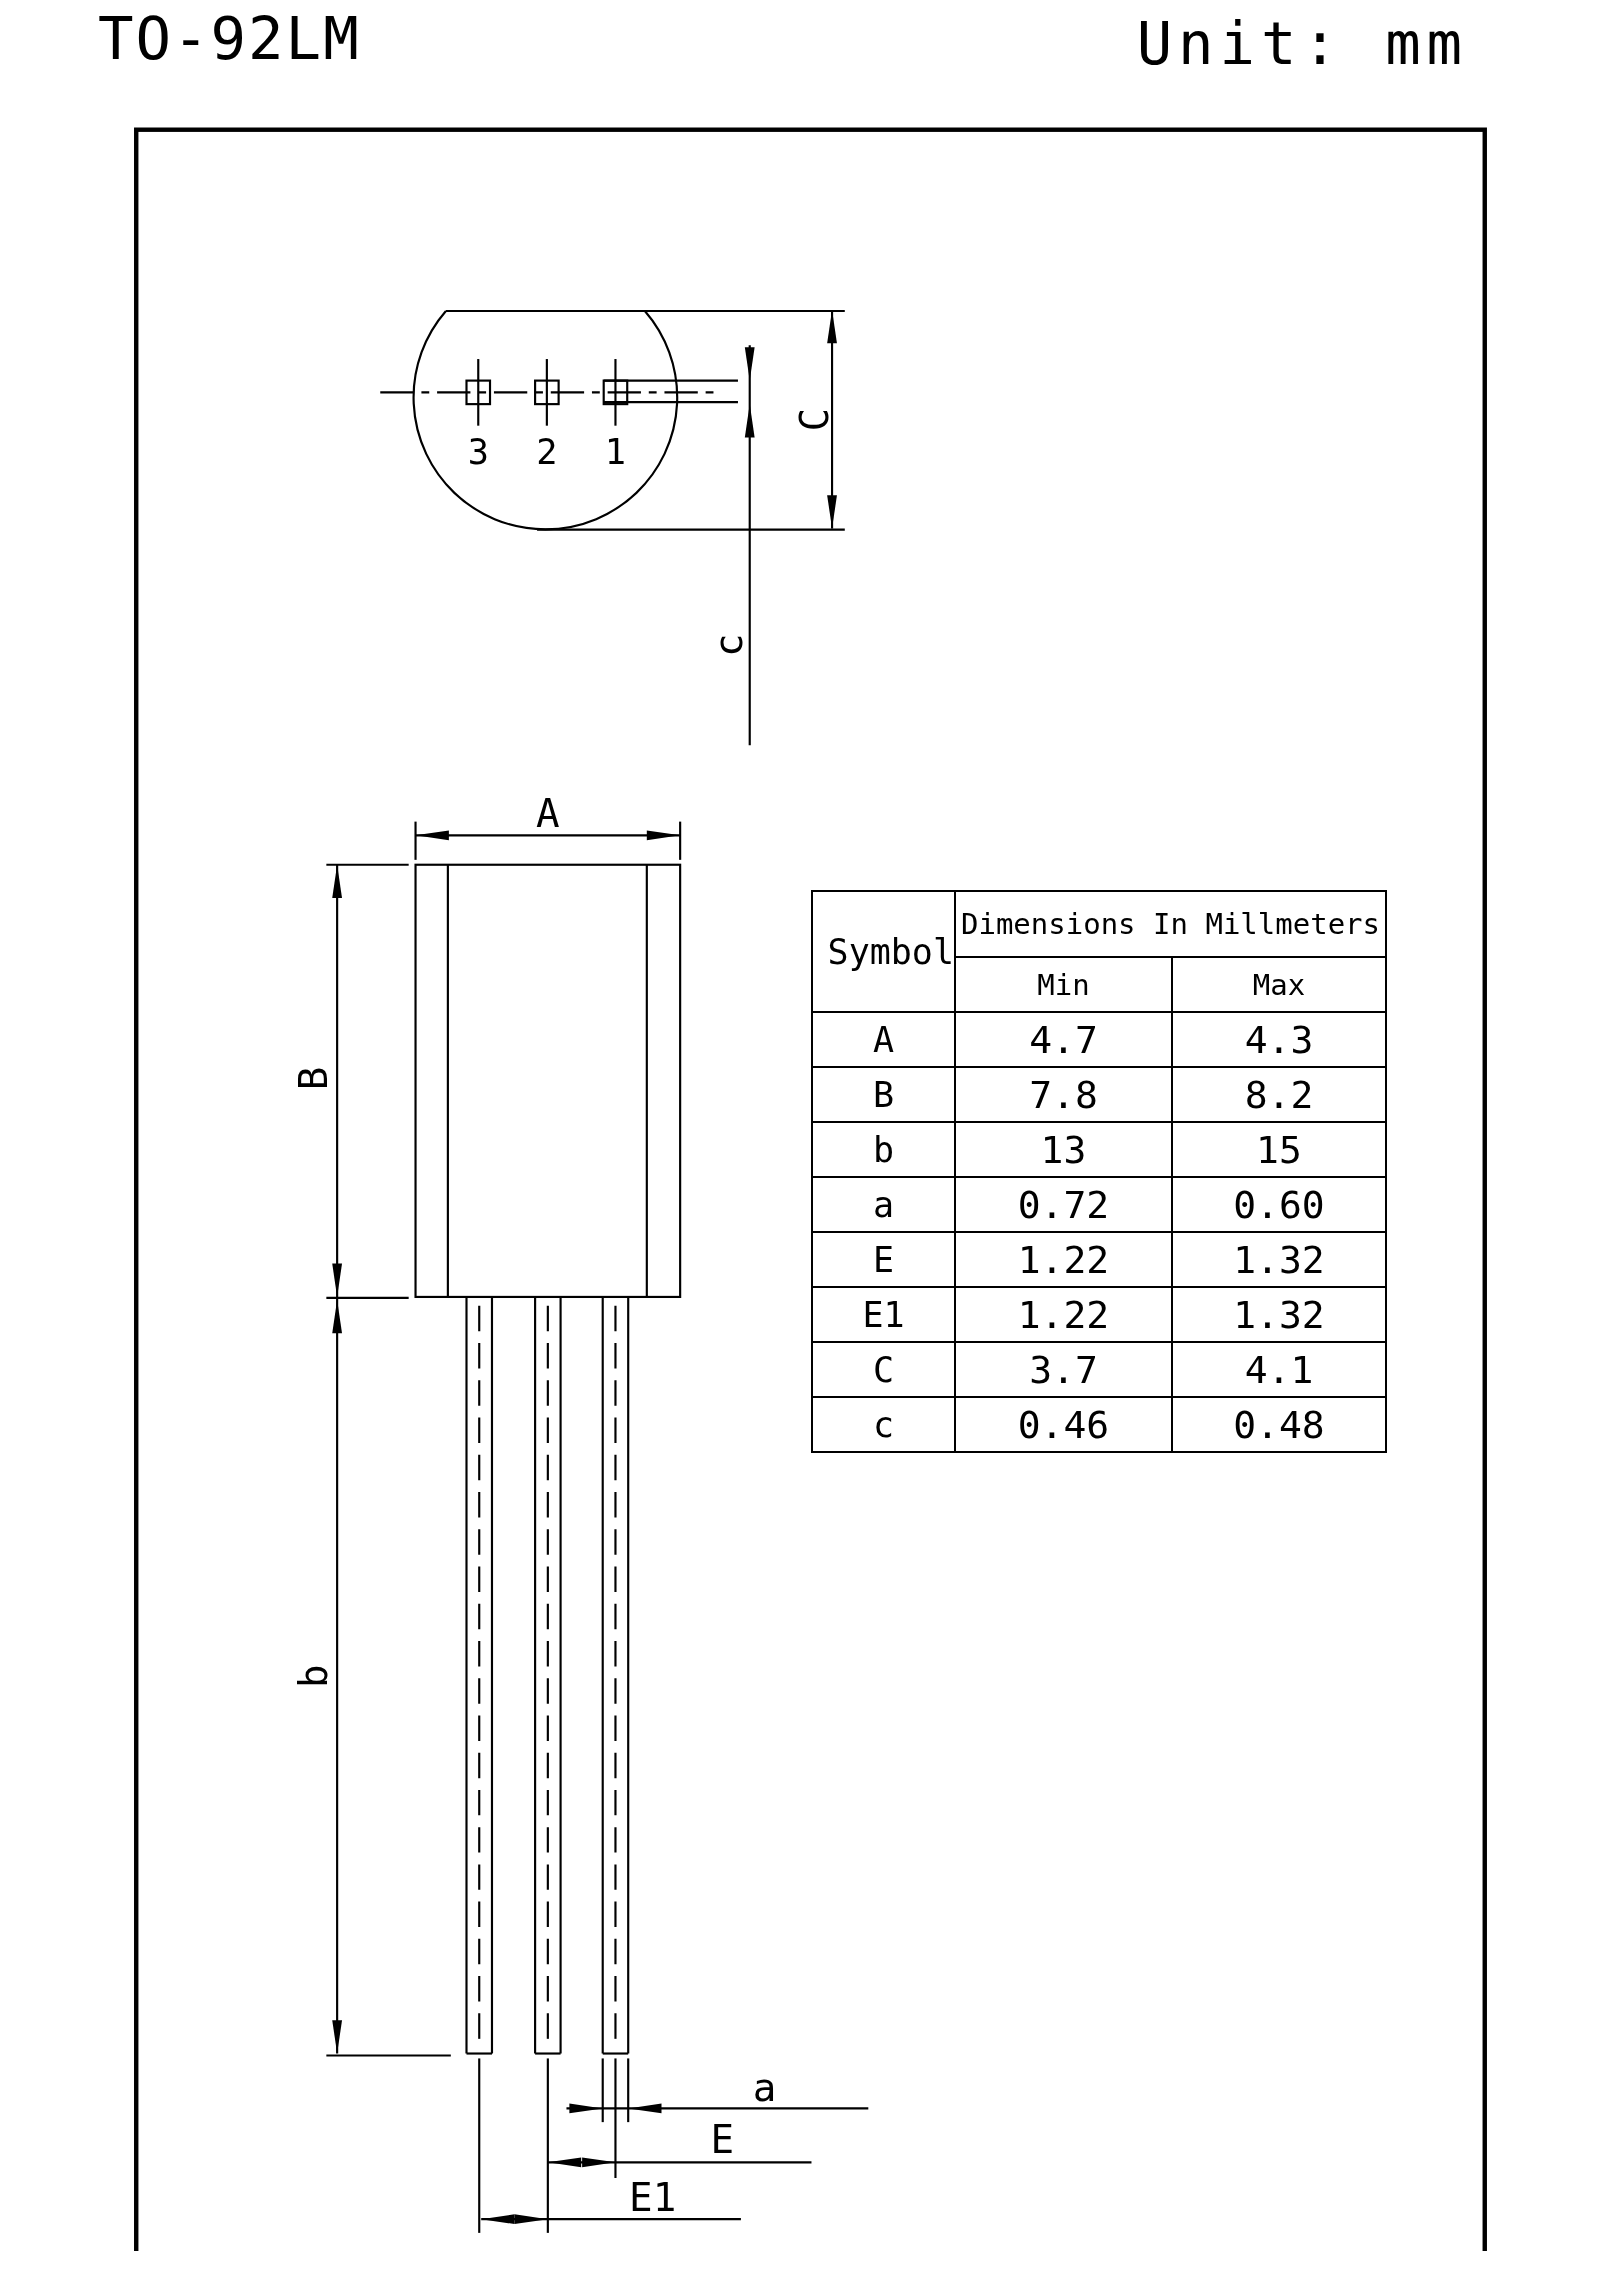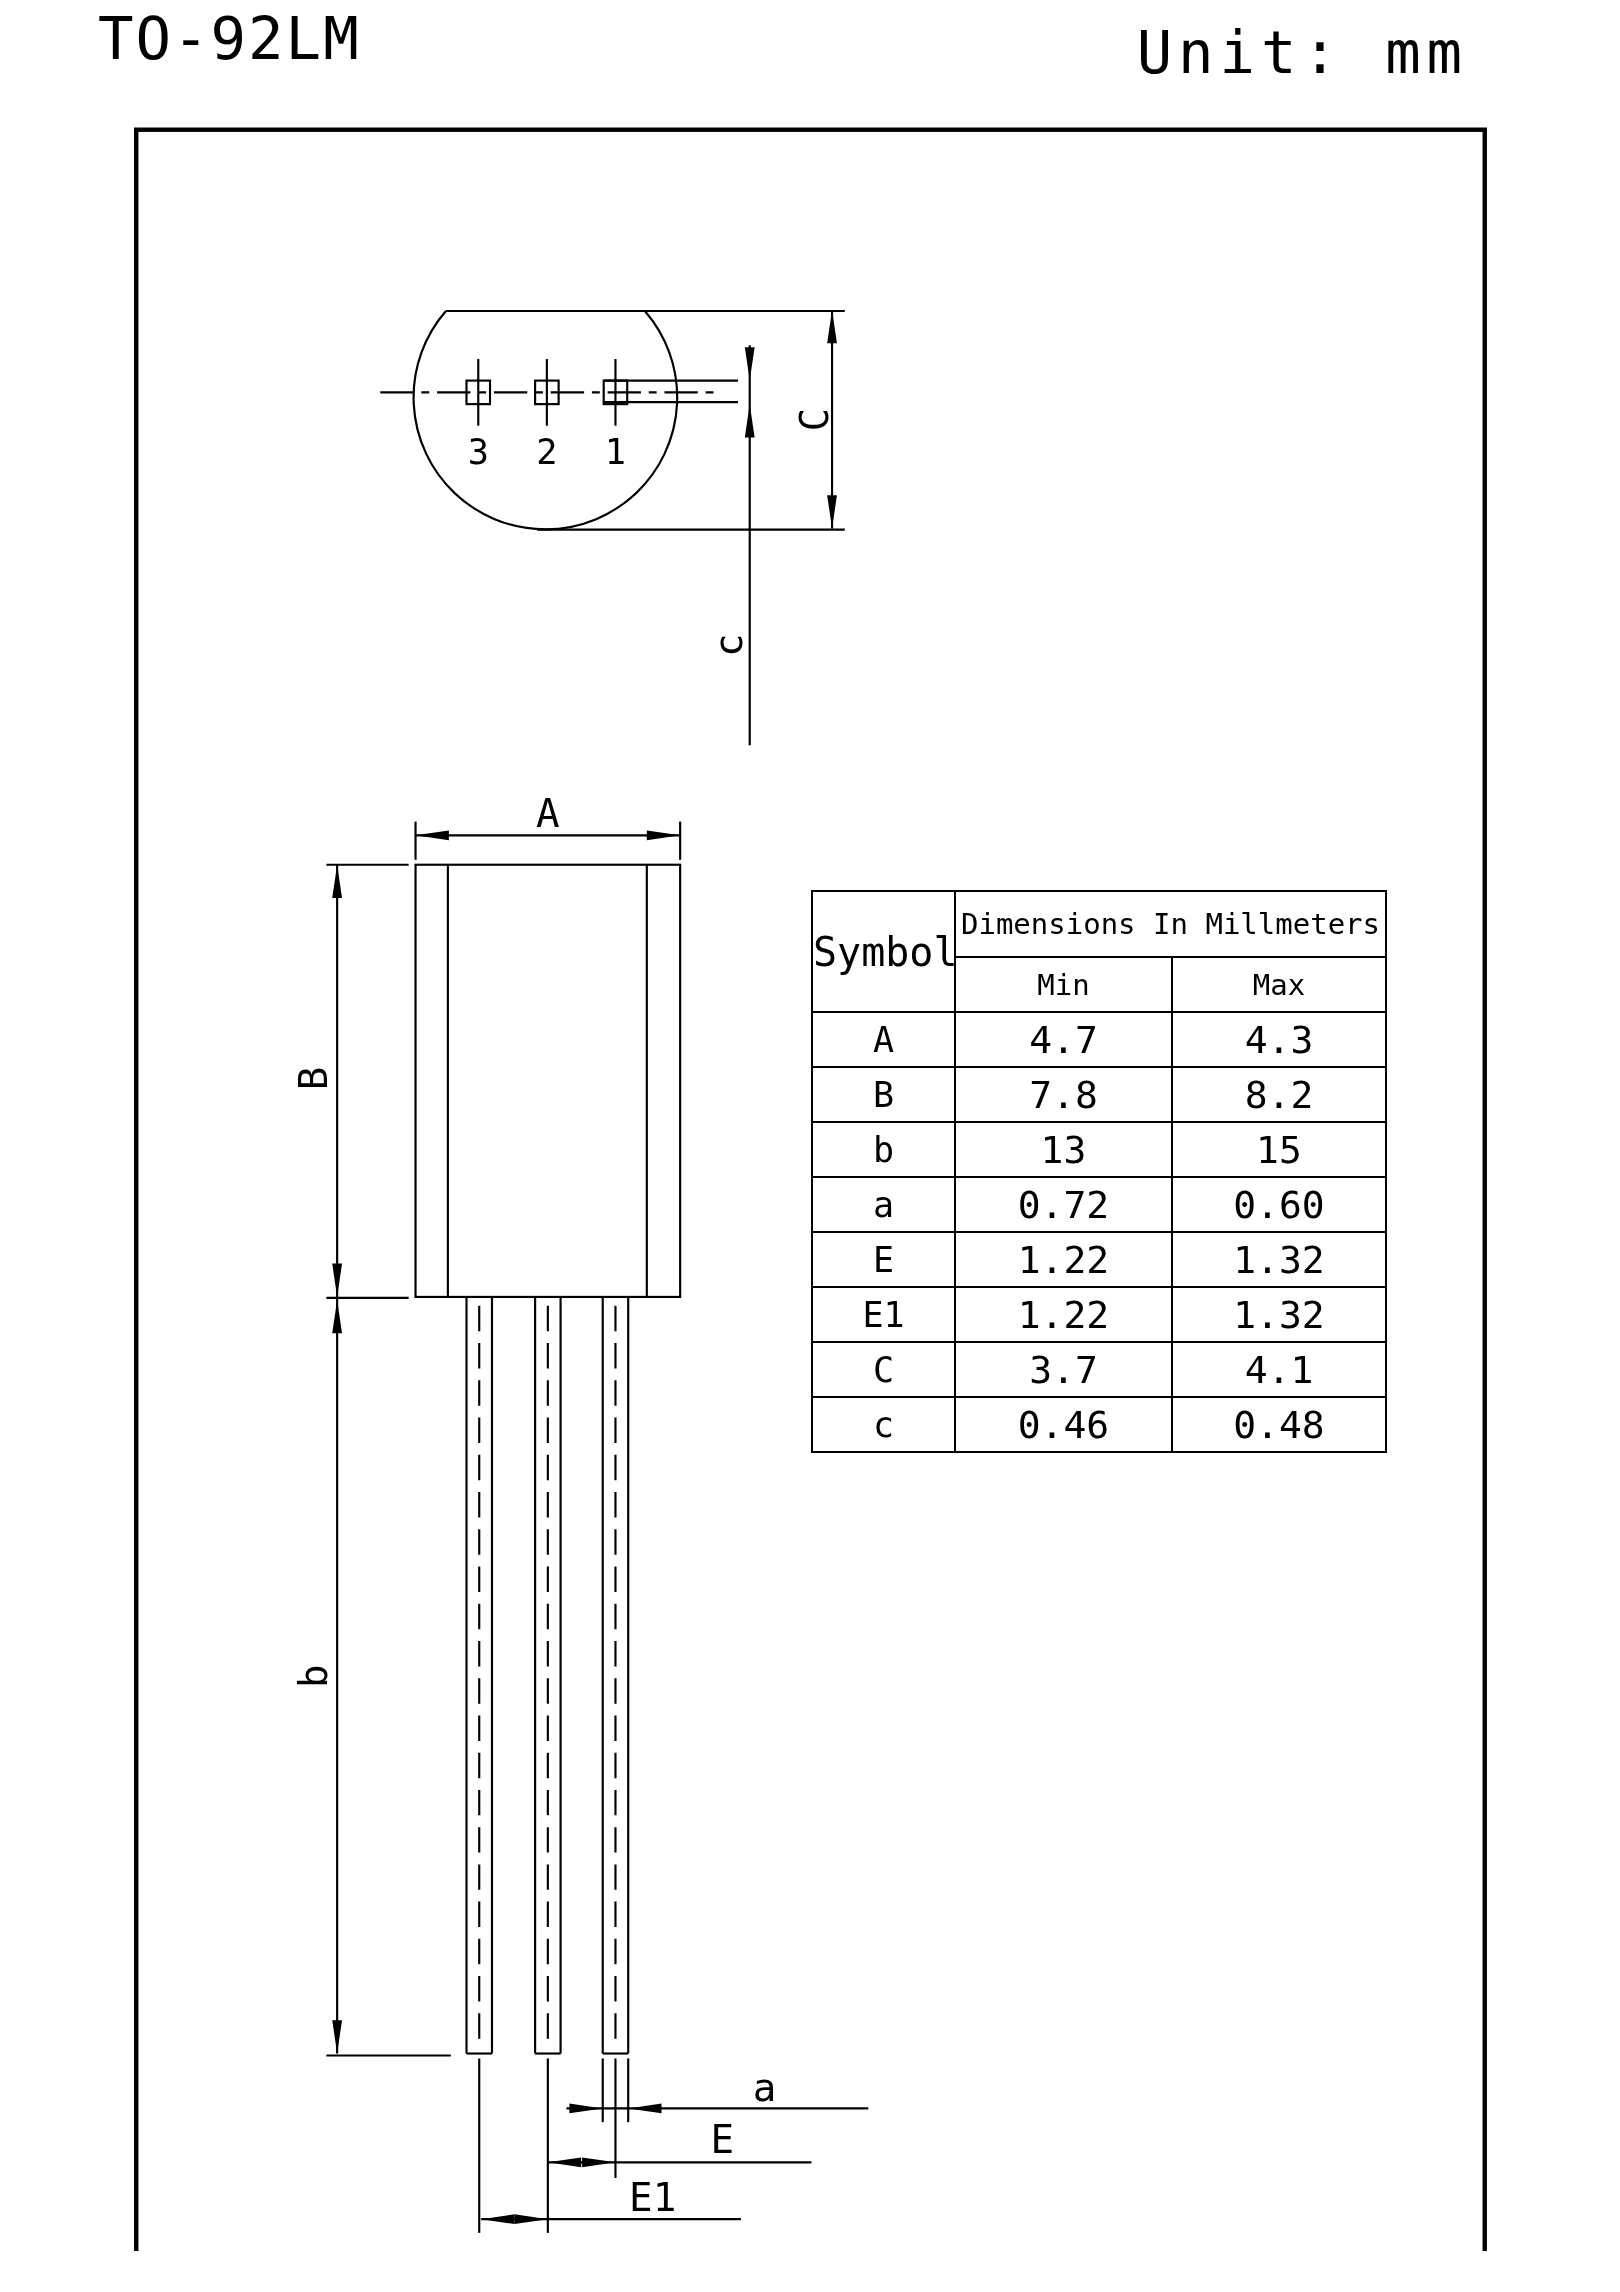--- a/index.html
+++ b/index.html
@@ -1,33 +1,33 @@
 <!DOCTYPE html>
 <html><head>
 <meta charset="utf-8">
 <style>
   html,body{margin:0;padding:0;background:#ffffff;}
   #page{position:relative;width:1620px;height:2251px;background:#ffffff;overflow:hidden;
         font-family:"DejaVu Sans Mono", monospace;color:#000;}
   .abs{position:absolute;}
   #title{left:98px;top:3.9px;font-size:59px;letter-spacing:2px;white-space:pre;}
-  #unit{right:152px;top:18px;font-size:59px;letter-spacing:5.9px;white-space:pre;}
+  #unit{right:152px;top:9px;font-size:59px;letter-spacing:5.9px;white-space:pre;}
   svg{position:absolute;left:0;top:0;}
   .ln{stroke:#000000;stroke-width:2.2;fill:none;}
   .thick{stroke:#000000;stroke-width:4.5;fill:none;}
   .arr{fill:#000000;stroke:none;}
   .lbl{font-family:"DejaVu Sans Mono", monospace;font-size:40px;fill:#000;}
   .pinlbl{font-family:"DejaVu Sans Mono", monospace;font-size:36px;fill:#000;}
   
   #dimtable{left:811px;top:890px;width:573px;height:563px;}
   table{border-collapse:collapse;width:573px;height:563px;table-layout:fixed;
         border:2.9px solid #000;}
   td,th{border:2px solid #000;text-align:center;vertical-align:middle;
         font-weight:normal;padding:0;overflow:hidden;}
-  .h-sym{font-size:40px;}
+  .h-sym{font-size:35px;text-align:right;}
   .h-dims{font-size:29px;margin-left:37px;}
   .h-minmax{font-size:29px;}
   .c-sym{font-size:35px;}
   .c-val{font-size:38px;}
   tr.hdr1{height:66px;} tr.hdr2{height:55px;} tbody tr{height:55px;}
 </style>
 </head>
 <body>
 
 <div id="page">

